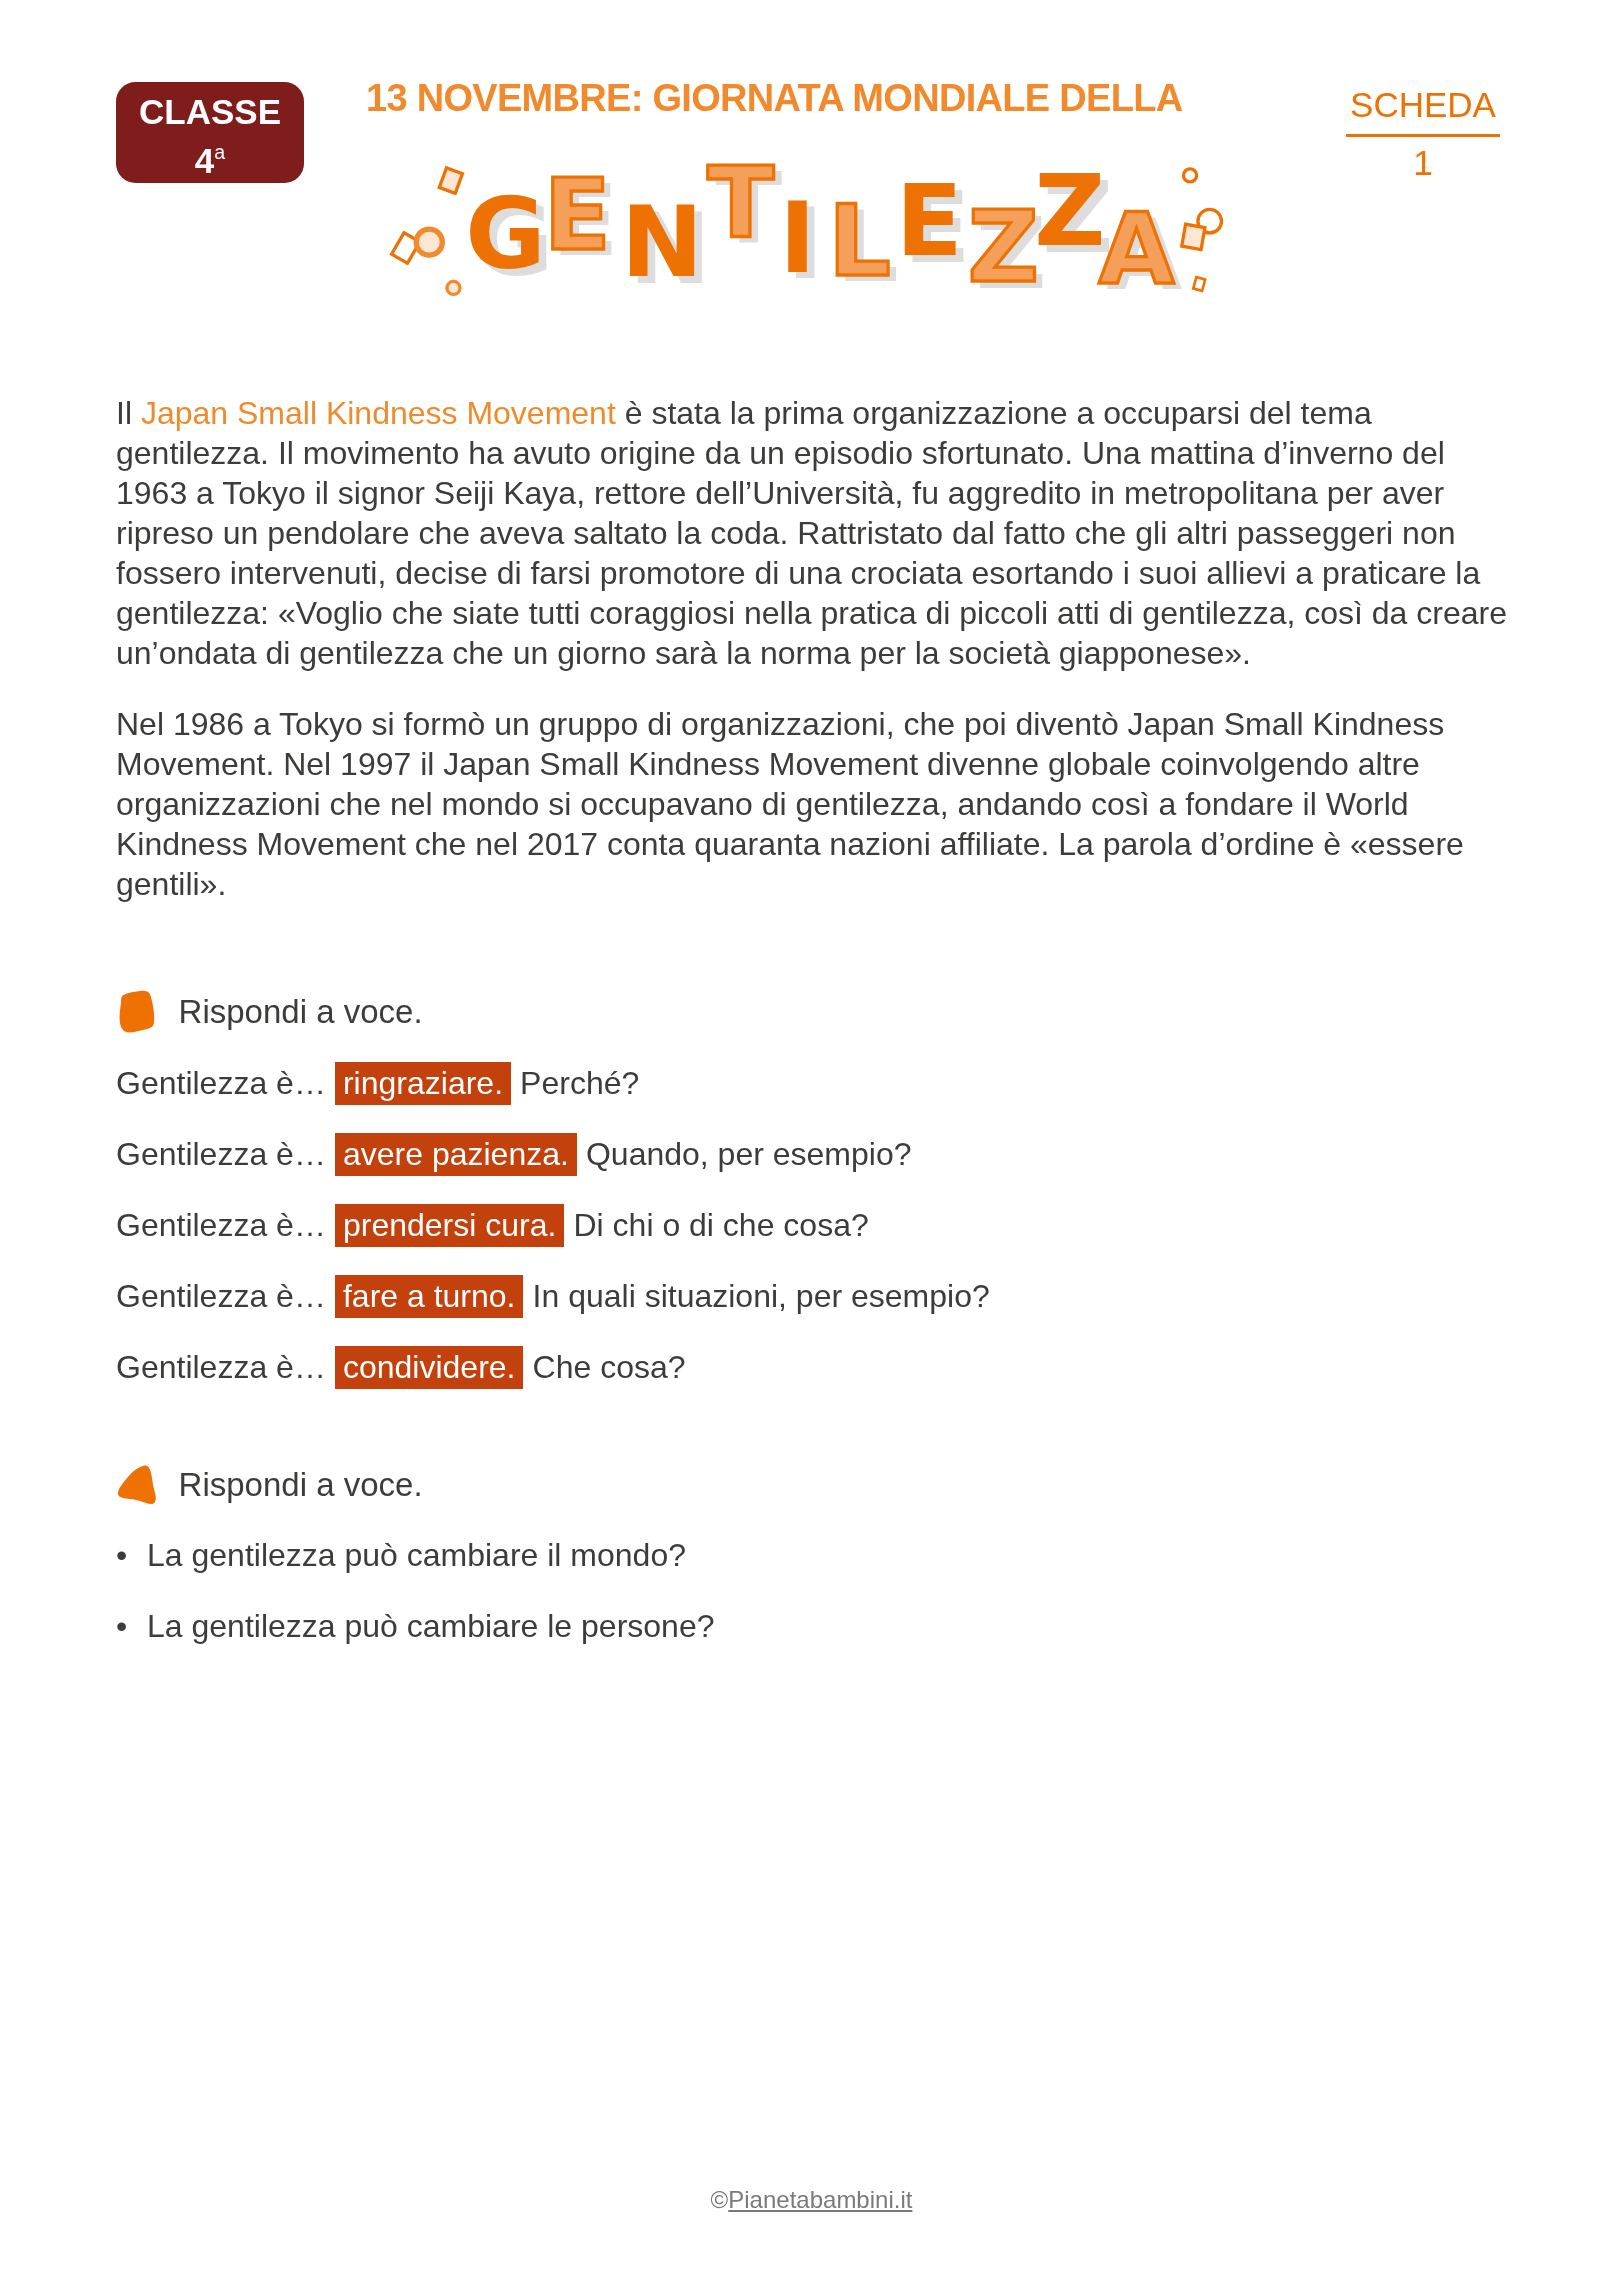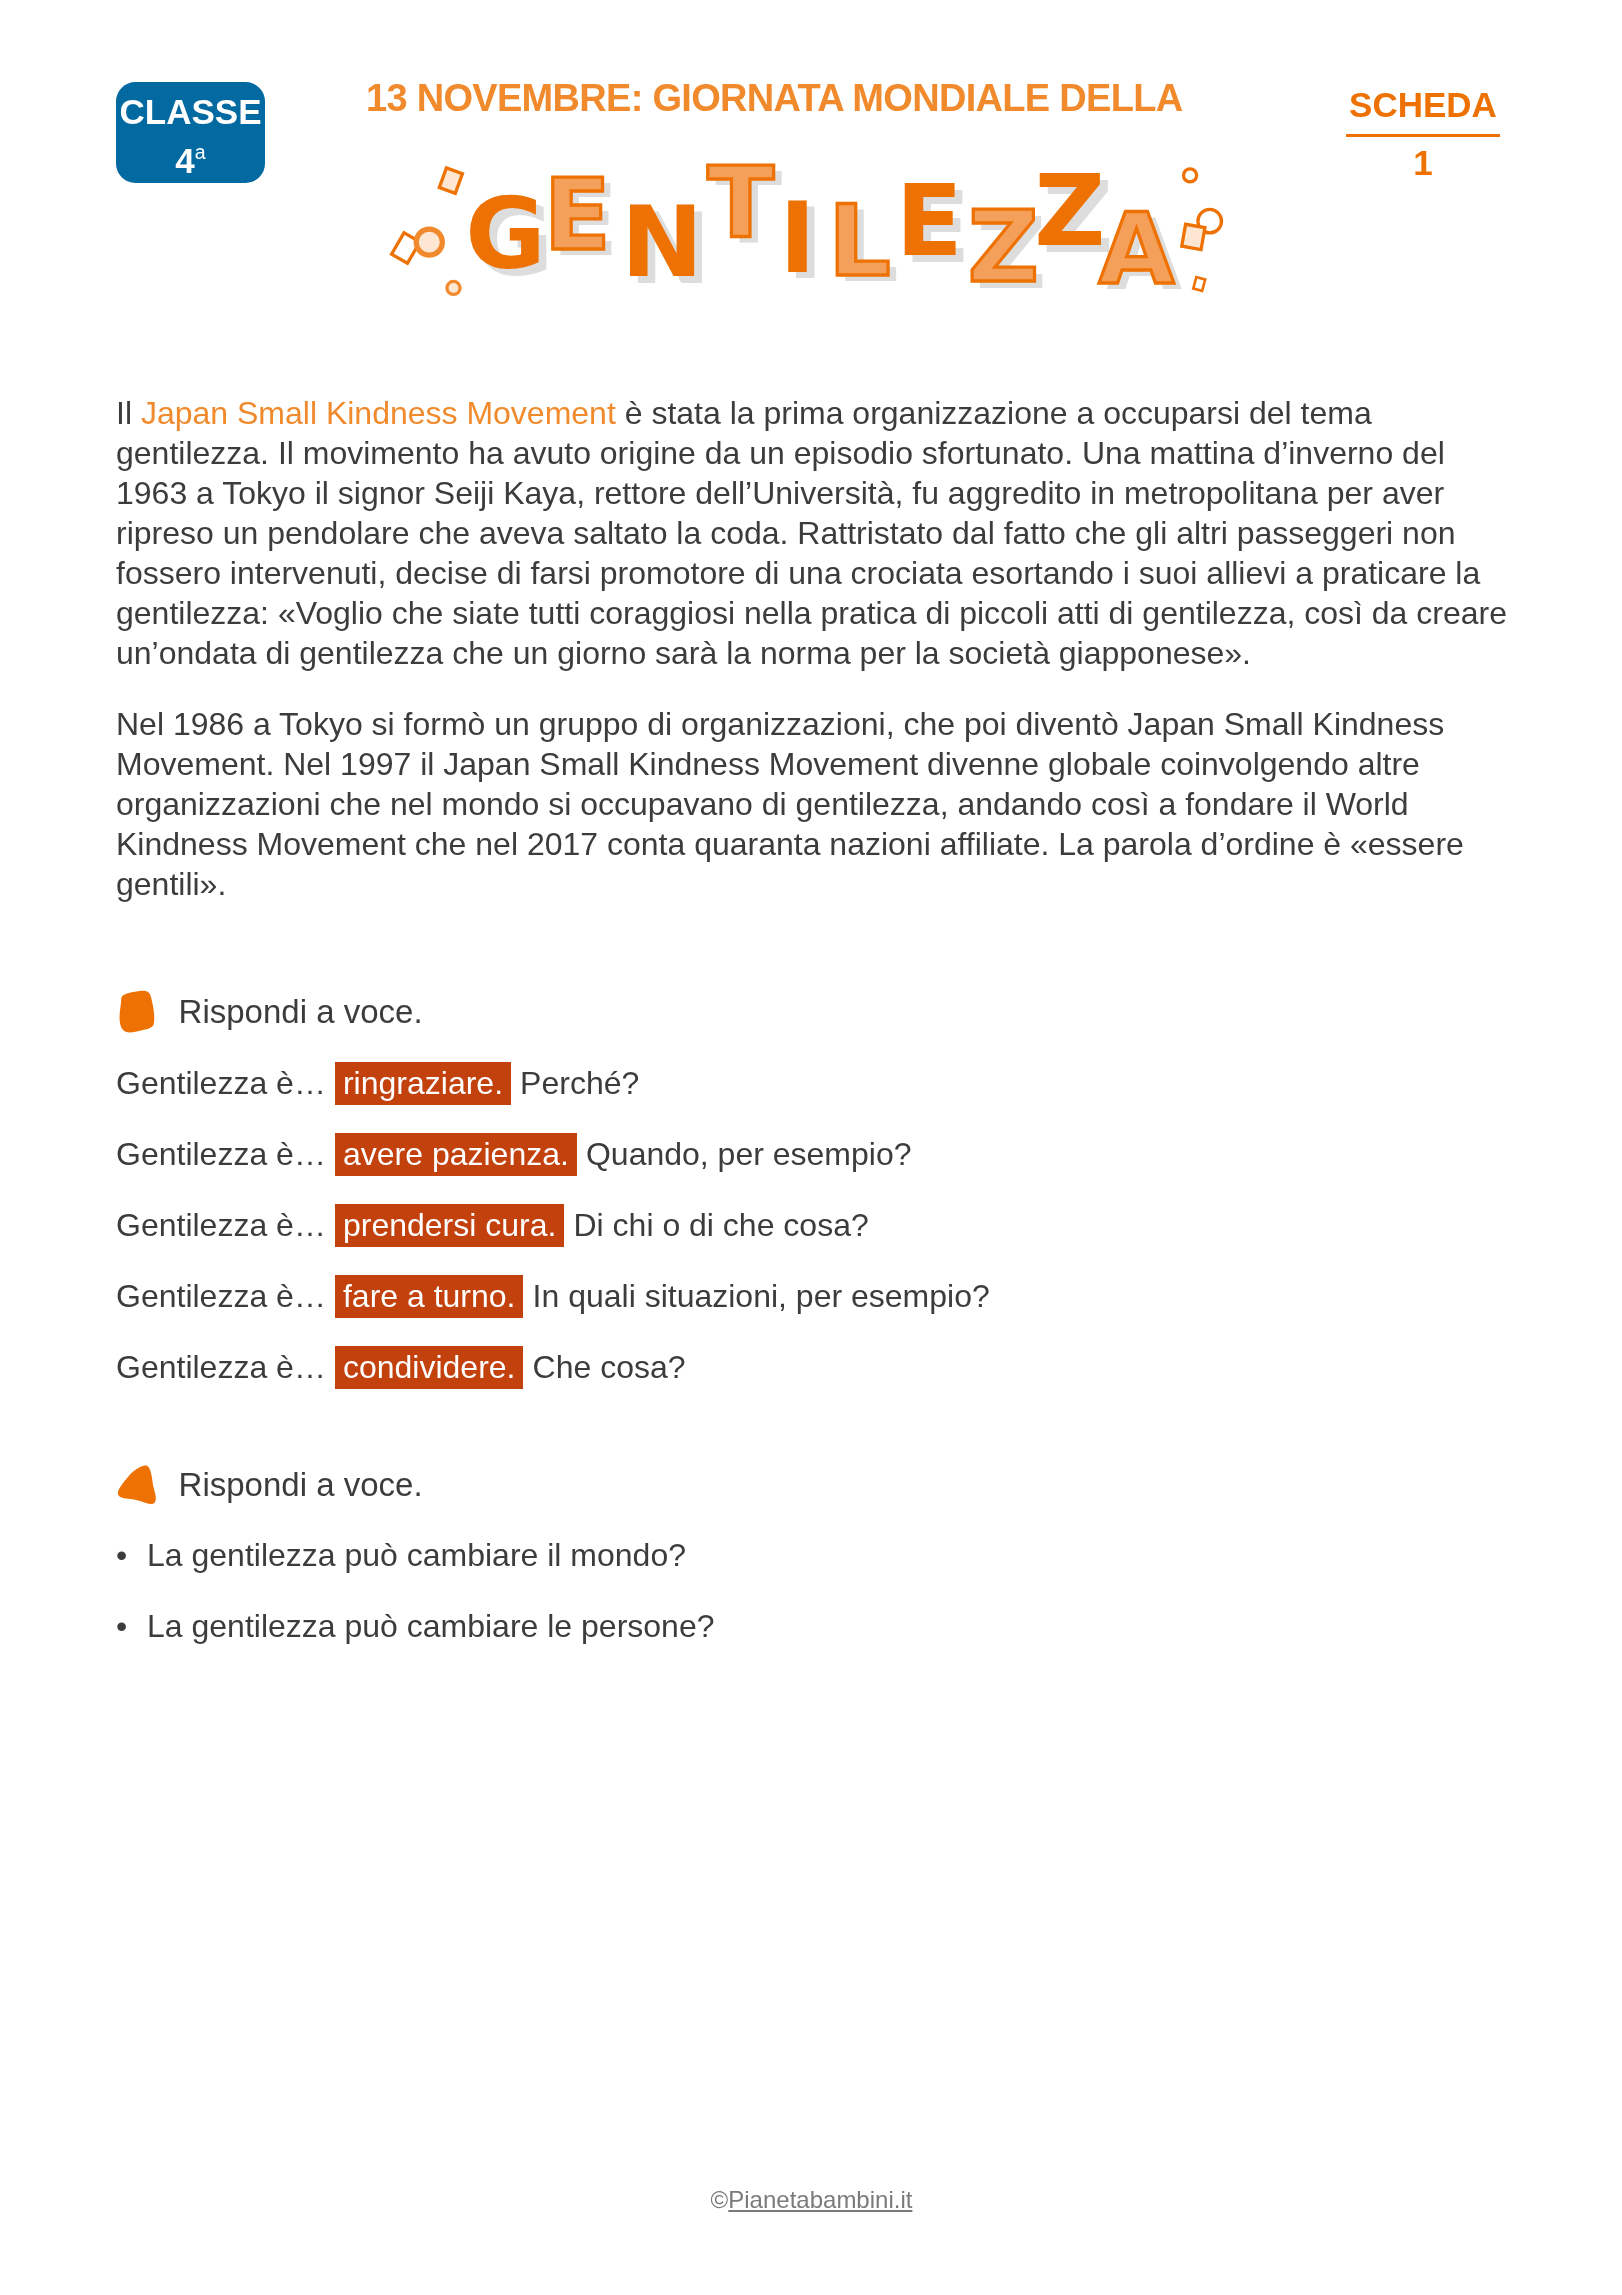--- a/index.html
+++ b/index.html
@@ -1,25 +1,25 @@
 <!DOCTYPE html>
 <html style="font-size:10.5px"><head>
 <meta charset="utf-8">
 <style>
   html, body { margin: 0; padding: 0; background: #ffffff; }
   body { width: 1623px; height: 2295px; position: relative; overflow: hidden;
          font-family: "Liberation Sans", "DejaVu Sans", sans-serif; color: #3c3c3b; }
-  .classe-badge { position: absolute; left: 116px; top: 82px; width: 149px; height: 101px;
-         background: #0369a1; border-radius: 19.6px; color: #fff; text-align: center;
+  .classe-badge { position: absolute; left: 116px; top: 82px; width: 188px; height: 101px;
+         background: #7f1d1d; border-radius: 19.6px; color: #fff; text-align: center;
          font-weight: bold; font-size: 35px; line-height: 41px; padding-top: 9.2px; box-sizing: border-box; }
   .classe-badge sup { font-size: 19.6px; font-weight: normal; vertical-align: 14.4px; }
   .title-top { position: absolute; left: 366px; top: 77px; width: 916px; 
          color: #f08a2c; font-weight: bold; font-size: 38px; letter-spacing: -0.7px; }
   .scheda { position: absolute; left: 1341px; top: 85px; width: 164px; text-align: center;
-         color: #ee7203; font-weight: bold; font-size: 35px; }
+         color: #ee7203; font-weight: normal; font-size: 35px; }
   .scheda .rule { height: 3.3px; background: #ee7203; margin: 9.2px 5.2px 5.2px 5.2px; }
   .logo { position: absolute; left: 380px; top: 144px; width: 877px; height: 157px; }
   .content { position: absolute; left: 116px; top: 393px; width: 1394px; font-size: 32px; line-height: 40px; }
   .content p { margin: 0 0 31px 0; }
   .hl-orange { color: #f08a2c; }
   .section-head { display: flex; align-items: center; font-size: 33px; margin-top: 86px; margin-bottom: 29px; }
   .section-head .shape { width: 43px; height: 43px; margin-right: 19.6px; }
   .ex-row { height: 71px; display: flex; align-items: flex-start; }
   .ex-row .pill { background: #c2410c; color: #fff; padding: 0 7.9px; margin: 0 9.2px 0 9.2px; line-height: 43px; }
   .ex-row span { line-height: 43px; }

